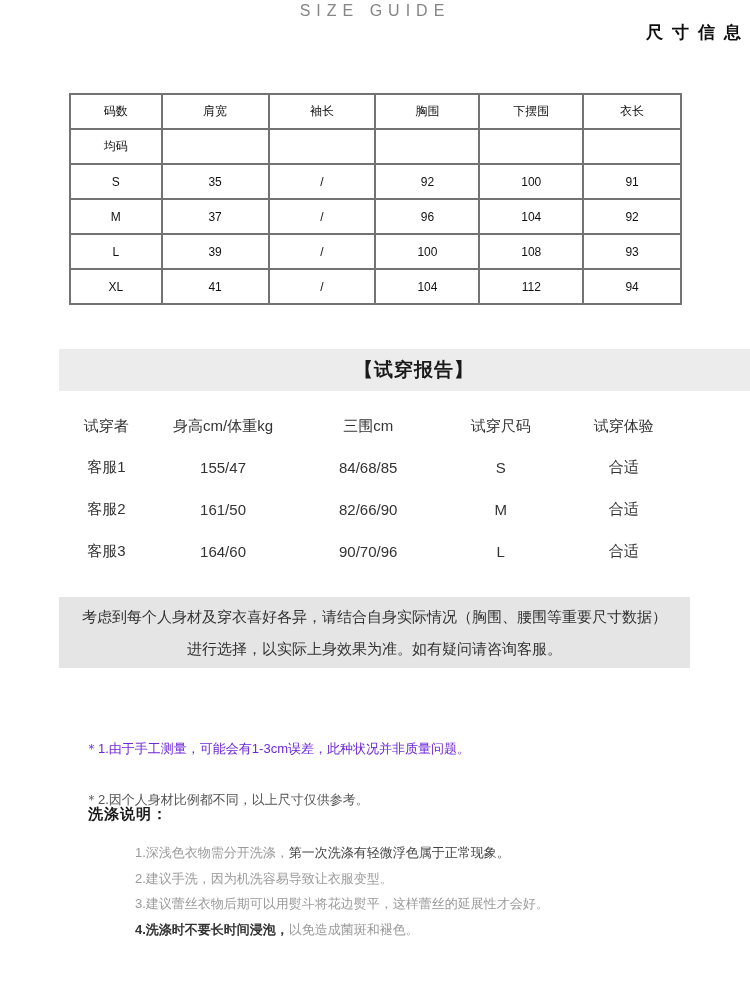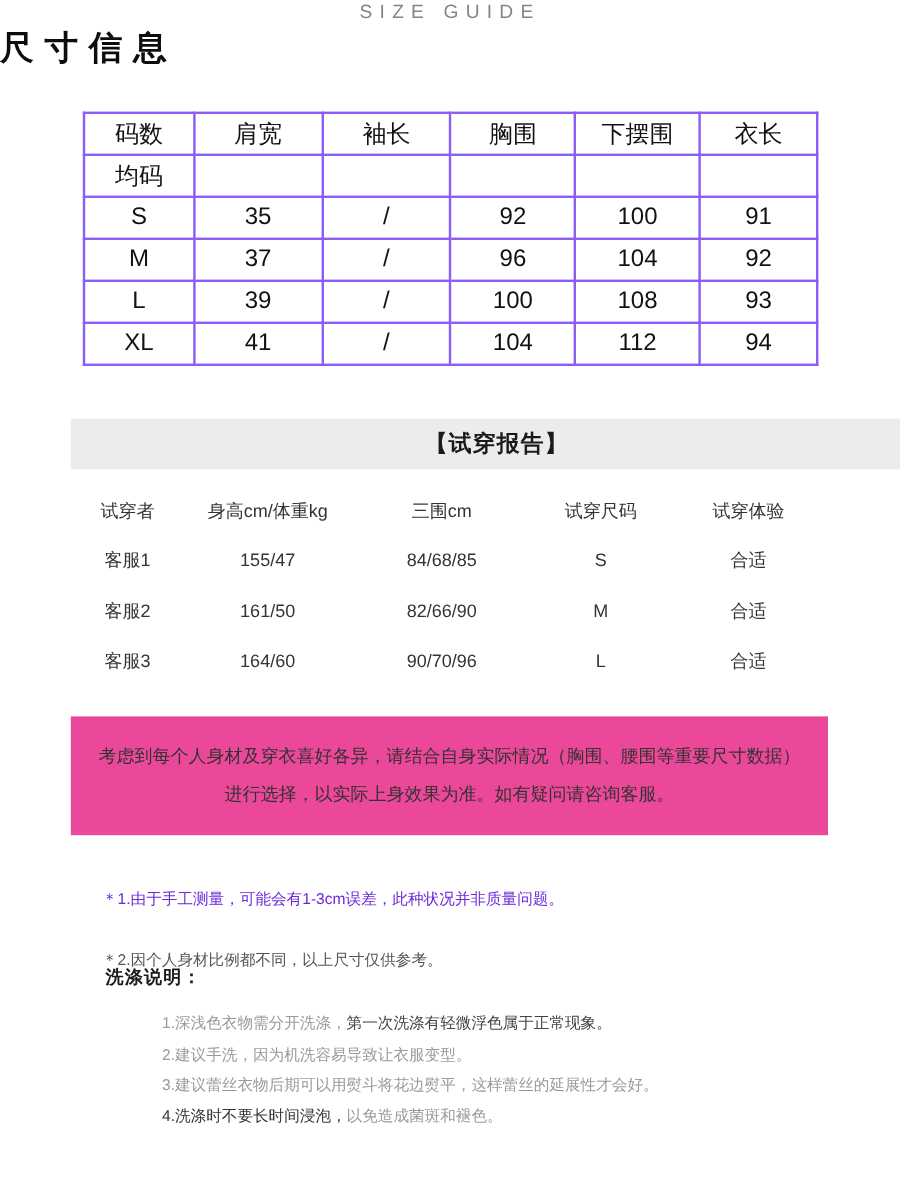--- a/index.html
+++ b/index.html
@@ -14,34 +14,34 @@
   }
 
   
   .hdr-sub {
     position: absolute; top: 2px; left: 0; width: 750px;
     text-align: center; font-size: 16px; color: #858585;
     letter-spacing: 6px; font-weight: 400;
   }
   .hdr-title {
     position: absolute; top: 21px; left: 0; width: 750px;
-    text-align: left; font-size: 28px; color: #0d0d0d;
+    text-align: right; font-size: 17px; color: #0d0d0d;
     letter-spacing: 9px; font-weight: 700;
   }
 
   
   .size-table-wrap { position: absolute; top: 93px; left: 69px; width: 613px; }
   table.size-table {
     width: 100%; border-collapse: collapse; table-layout: fixed;
   }
   table.size-table th, table.size-table td {
-    border: 2px solid #8b5cf6;
+    border: 2px solid #737373;
     height: 33px;
     text-align: center; vertical-align: middle;
-    font-size: 20px; color: #111; font-weight: 400;
+    font-size: 12px; color: #111; font-weight: 400;
     padding: 0;
   }
   table.size-table col.c1 { width: 15%; }
   table.size-table col.c2 { width: 17.5%; }
   table.size-table col.c3 { width: 17.5%; }
   table.size-table col.c4 { width: 17%; }
   table.size-table col.c5 { width: 17%; }
   table.size-table col.c6 { width: 16%; }
 
   
@@ -64,41 +64,41 @@
     text-align: center; vertical-align: middle; padding: 0;
   }
   table.fit-table col.f1 { width: 15%; }
   table.fit-table col.f2 { width: 22%; }
   table.fit-table col.f3 { width: 24%; }
   table.fit-table col.f4 { width: 18%; }
   table.fit-table col.f5 { width: 21%; }
 
   
   .notice-box {
-    position: absolute; top: 597px; left: 59px; width: 631px; height: 99px;
-    background: #ec4899;
+    position: absolute; top: 597px; left: 59px; width: 631px; height: 71px;
+    background: #e5e5e5;
     display: flex; flex-direction: column; justify-content: center;
     text-align: center; font-size: 15px; color: #333; line-height: 32px;
   }
 
   
   .footnotes { position: absolute; top: 737px; left: 85px; width: 600px; }
   .footnote { font-size: 13px; line-height: 23px; }
   .footnote.n1 { color: #6d28d9; }
   .footnote.n2 { color: #555; margin-top: 28px; }
 
   
   .wash-heading {
     position: absolute; top: 805px; left: 88px;
     font-size: 15px; font-weight: 700; color: #1a1a1a; letter-spacing: 1px;
   }
   .wash-list { position: absolute; top: 840px; left: 135px; width: 570px; }
   .wash-item { font-size: 13px; line-height: 25.5px; color: #9a9a9a; }
   .wash-item .seg-dark { color: #444; }
-  .wash-item .seg-bold { color: #333; font-weight: 400; }
+  .wash-item .seg-bold { color: #333; font-weight: 700; }
   .wash-item .seg-gray { color: #9a9a9a; font-weight: 400; margin-top: 12px; }
 </style>
 </head>
 <body>
 
 <div class="page">
 
   <div class="hdr-sub">SIZE GUIDE</div>
   <div class="hdr-title">尺寸信息</div>
 

